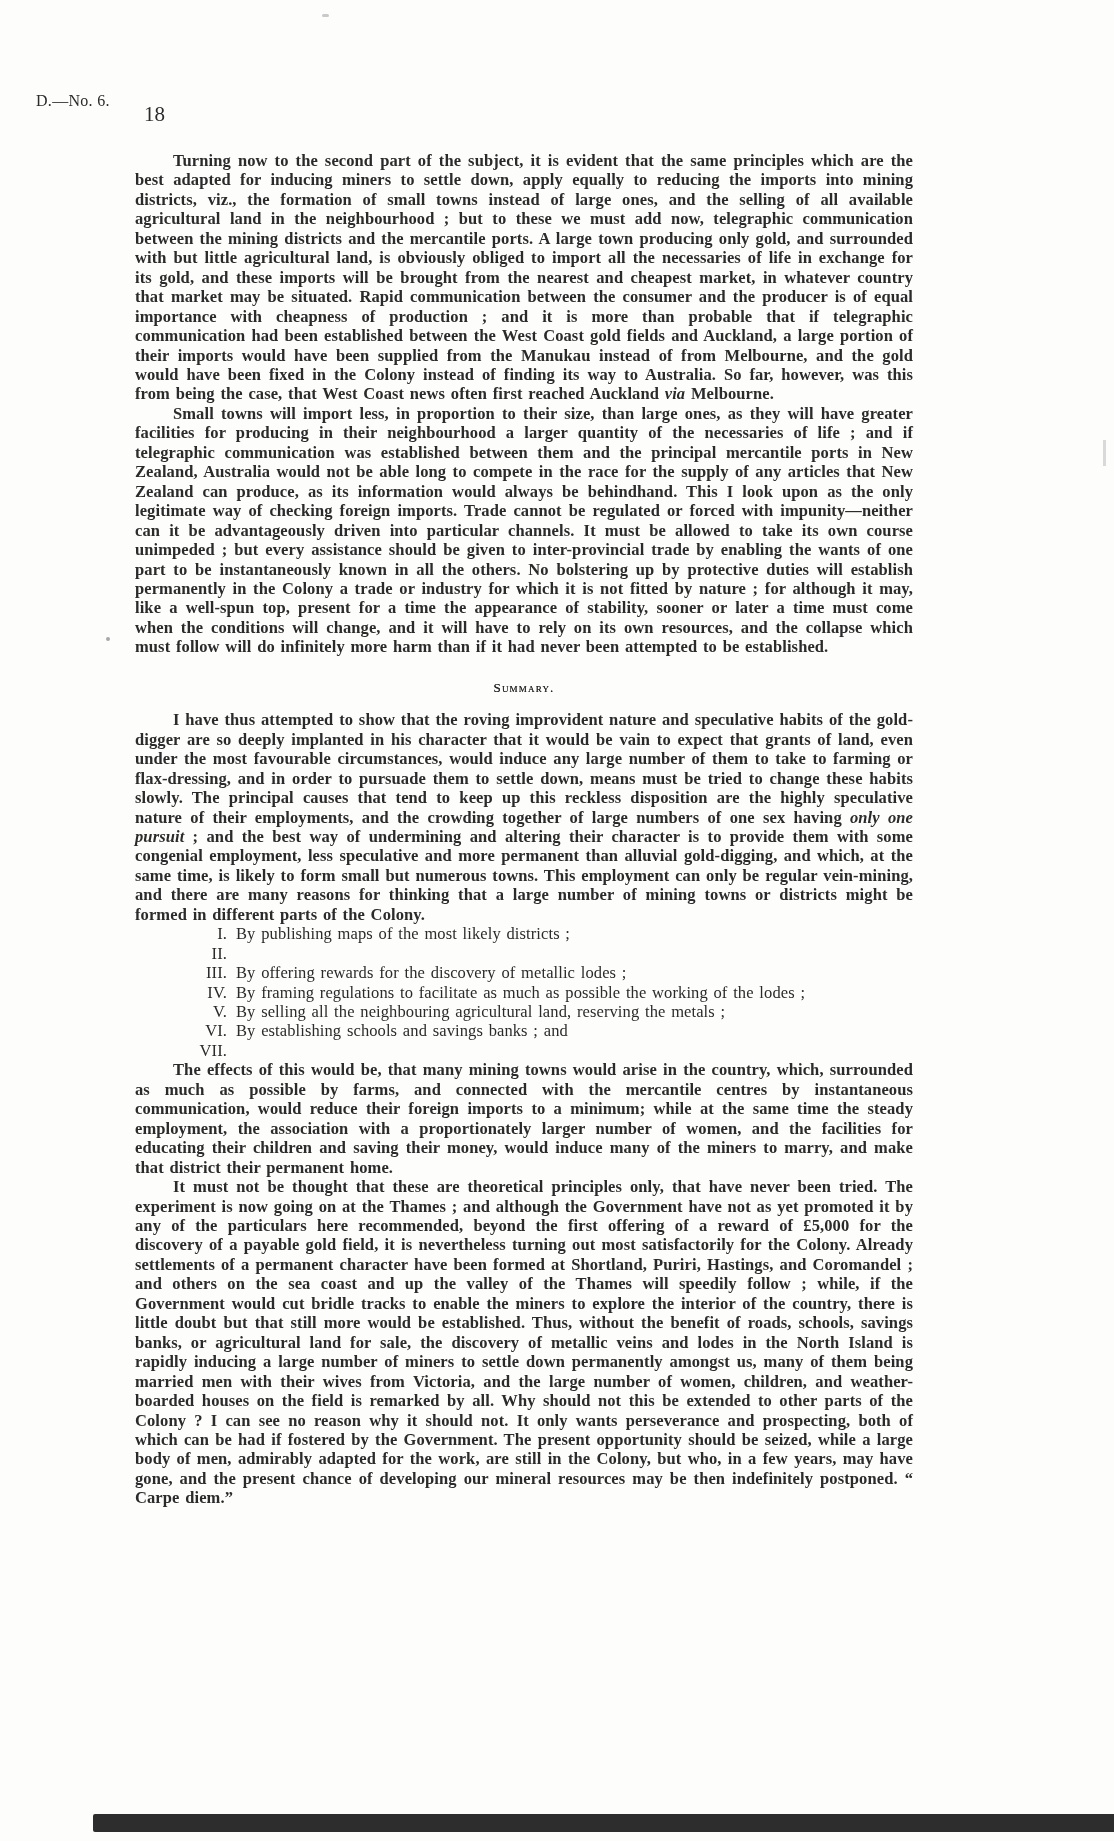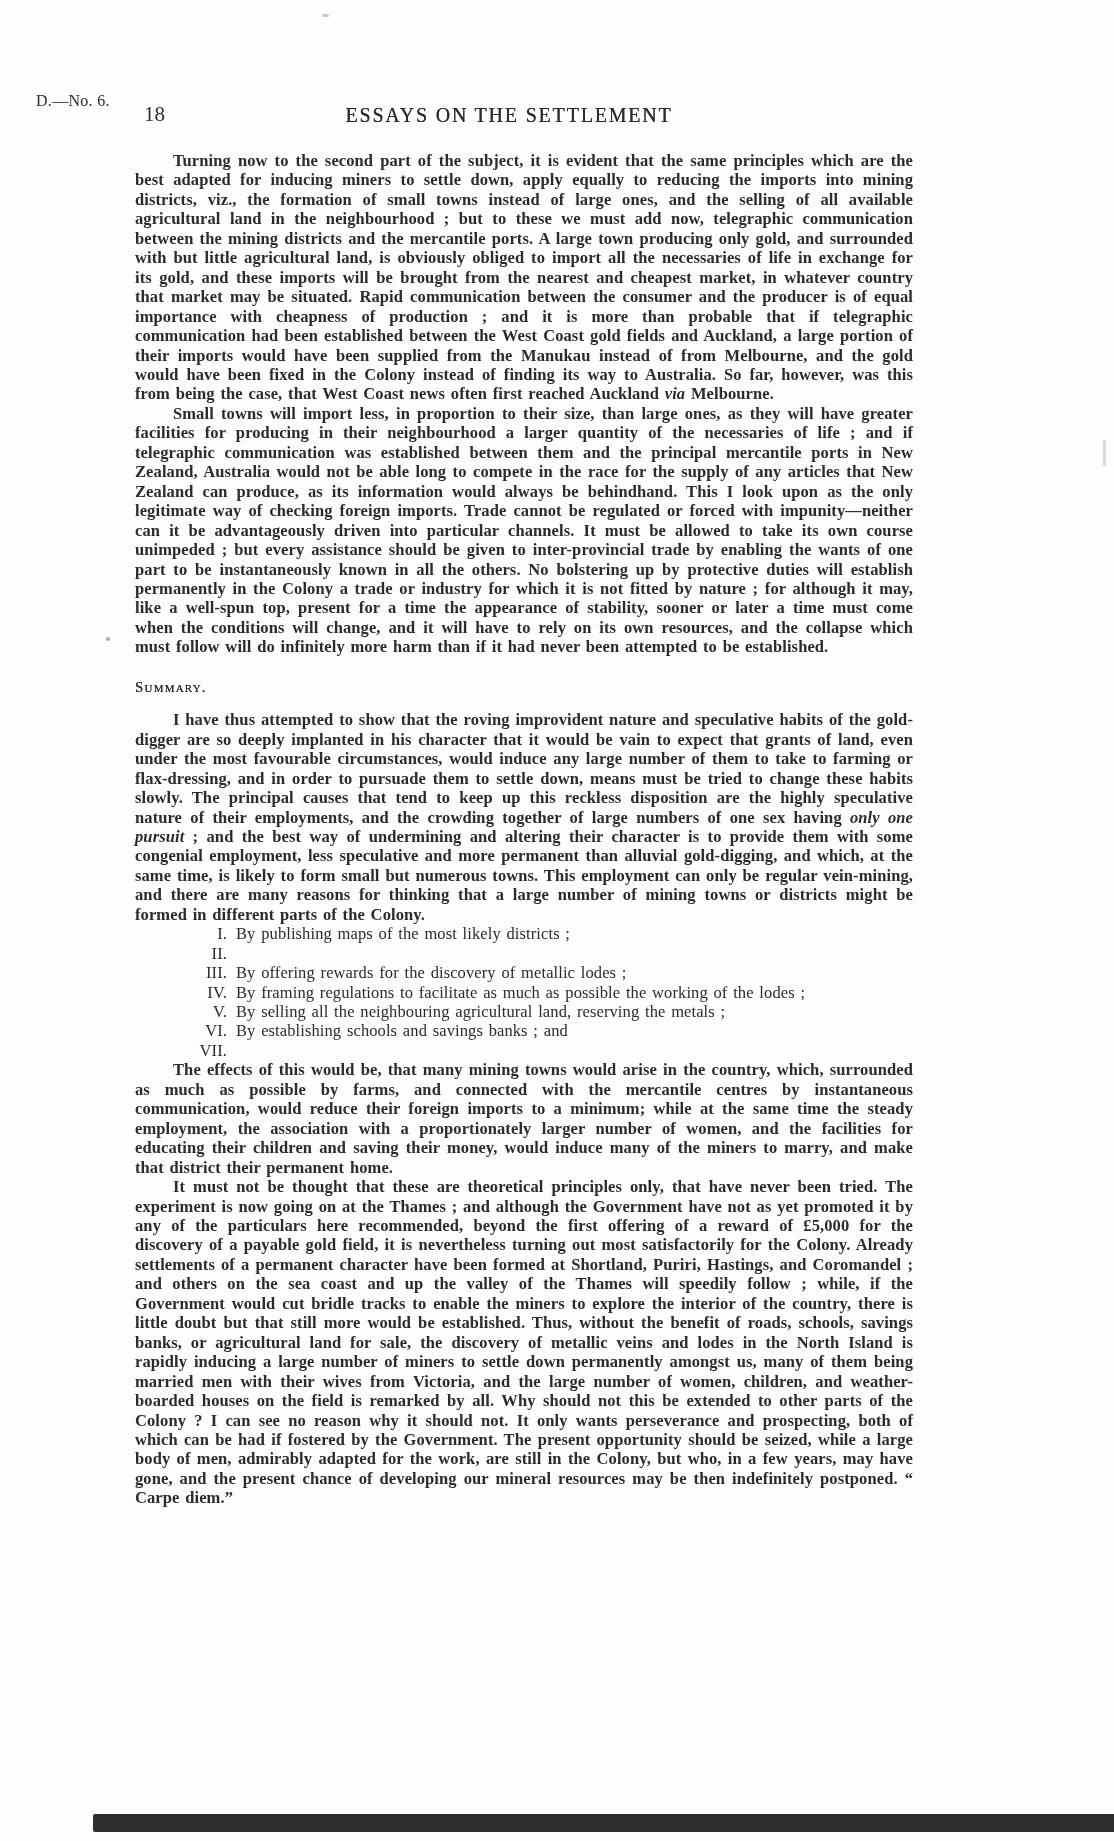--- a/index.html
+++ b/index.html
@@ -49,22 +49,23 @@
     width: 778px;
     text-align: justify;
     font-size: 16.5px;
     line-height: 19.45px;
     word-spacing: 1.5px;
     letter-spacing: 0.1px;
   }
   p.para { margin: 0; text-indent: 38px; font-weight: bold; }
   .summary-head {
     margin: 21px 0 13px 0;
+    text-align: center;
     text-indent: 0;
-    font-size: 15px;
+    font-size: 13px;
     font-weight: normal;
     font-variant: small-caps;
     letter-spacing: 1.2px;
     text-shadow: 0 0 0.4px currentColor;
   }
   .it { font-style: italic; }
   .list { margin: 0; }
   .list-row { display: flex; }
   .numeral {
     flex: 0 0 auto;
@@ -93,21 +94,20 @@
   .speck-right  { left: 1103px; top: 440px; width: 3px; height: 26px; background: #d9d9d9; }
   .speck-left   { left: 106px; top: 637px; width: 4px; height: 4px; background: #a8a8a8; border-radius: 50%; }
 </style>
 </head>
 <body>
 
 <div class="page">
 
   <span class="doc-ref">D.—No. 6.</span>
   <span class="page-num">18</span>
-  <h1 class="title">ESSAYS ON THE SETTLEMENT</h1>
 
   <main class="body-text">
     <p class="para"><span>Turning now to the second part of the subject, it is evident that the same principles which are the best adapted for inducing miners to settle down, apply equally to reducing the imports into mining districts, viz., the formation of small towns instead of large ones, and the selling of all available agricultural land in the neighbourhood ; but to these we must add now, telegraphic communication between the mining districts and the mercantile ports. A large town producing only gold, and surrounded with but little agricultural land, is obviously obliged to import all the necessaries of life in exchange for its gold, and these imports will be brought from the nearest and cheapest market, in whatever country that market may be situated. Rapid communication between the consumer and the producer is of equal importance with cheapness of production ; and it is more than probable that if telegraphic communication had been established between the West Coast gold fields and Auckland, a large portion of their imports would have been supplied from the Manukau instead of from Melbourne, and the gold would have been fixed in the Colony instead of finding its way to Australia. So far, however, was this from being the case, that West Coast news often first reached Auckland </span><span class="it">via</span><span> Melbourne.</span></p>
     <p class="para">Small towns will import less, in proportion to their size, than large ones, as they will have greater facilities for producing in their neighbourhood a larger quantity of the necessaries of life ; and if telegraphic communication was established between them and the principal mercantile ports in New Zealand, Australia would not be able long to compete in the race for the supply of any articles that New Zealand can produce, as its information would always be behindhand. This I look upon as the only legitimate way of checking foreign imports. Trade cannot be regulated or forced with impunity—neither can it be advantageously driven into particular channels. It must be allowed to take its own course unimpeded ; but every assistance should be given to inter-provincial trade by enabling the wants of one part to be instantaneously known in all the others. No bolstering up by protective duties will establish permanently in the Colony a trade or industry for which it is not fitted by nature ; for although it may, like a well-spun top, present for a time the appearance of stability, sooner or later a time must come when the conditions will change, and it will have to rely on its own resources, and the collapse which must follow will do infinitely more harm than if it had never been attempted to be established.</p>
     <h2 class="summary-head">Summary.</h2>
     <p class="para"><span>I have thus attempted to show that the roving improvident nature and speculative habits of the gold-digger are so deeply implanted in his character that it would be vain to expect that grants of land, even under the most favourable circumstances, would induce any large number of them to take to farming or flax-dressing, and in order to pursuade them to settle down, means must be tried to change these habits slowly. The principal causes that tend to keep up this reckless disposition are the highly speculative nature of their employments, and the crowding together of large numbers of one sex having </span><span class="it">only one pursuit</span><span> ; and the best way of undermining and altering their character is to provide them with some congenial employment, less speculative and more permanent than alluvial gold-digging, and which, at the same time, is likely to form small but numerous towns. This employment can only be regular vein-mining, and there are many reasons for thinking that a large number of mining towns or districts might be formed in different parts of the Colony.</span></p>
     <div class="list">
         <div class="list-row">
           <span class="numeral">I.</span>
           <span class="li-text">By publishing maps of the most likely districts ;</span>

